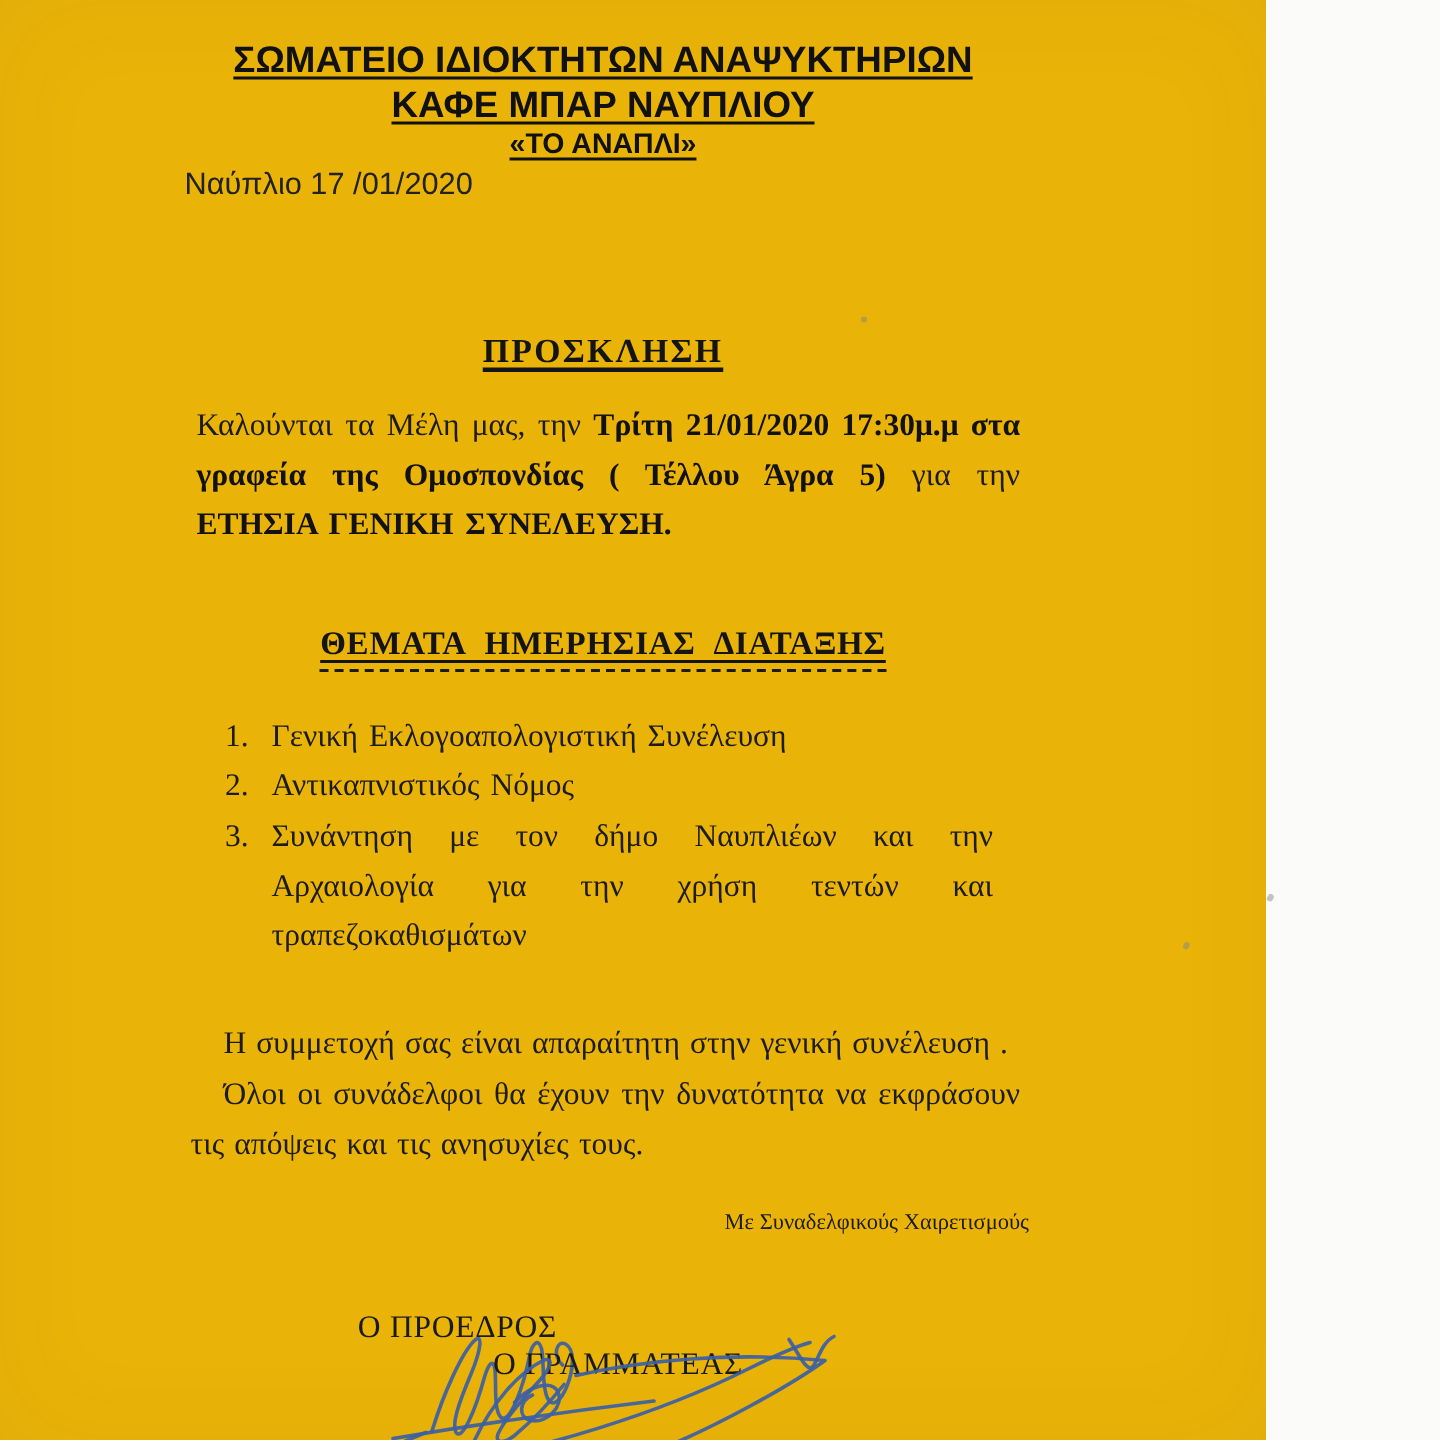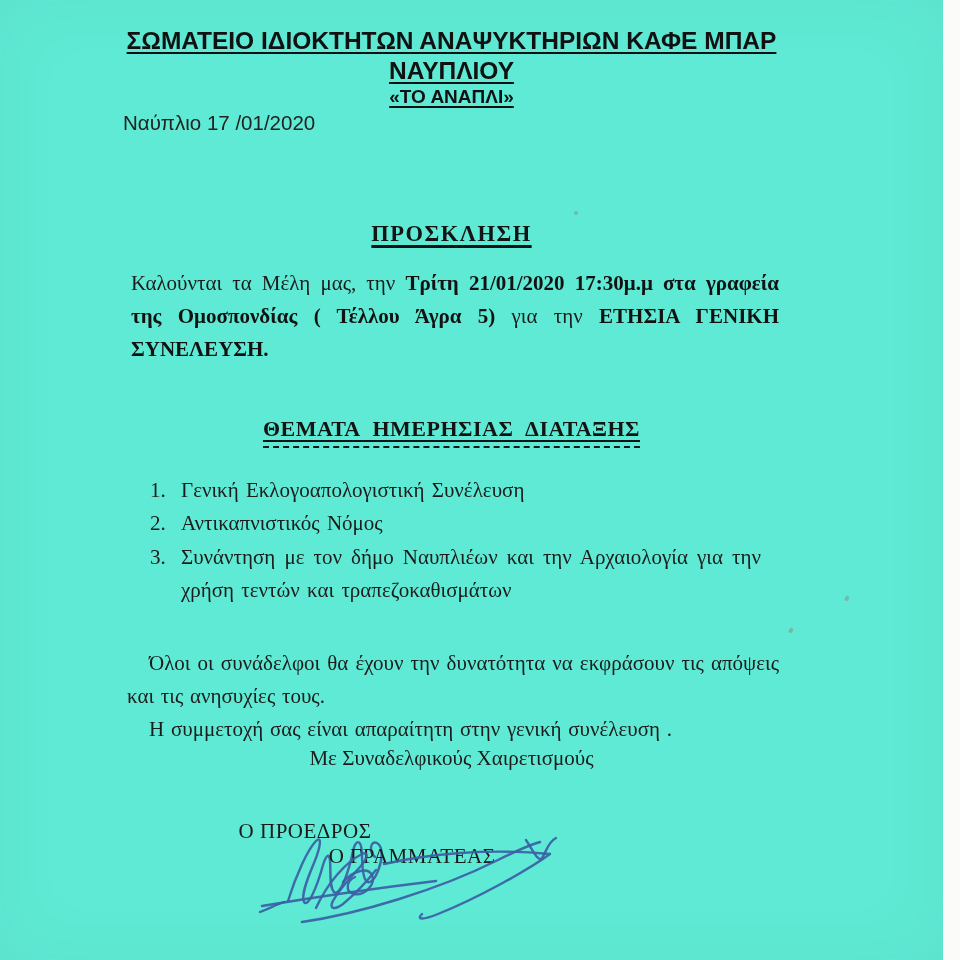--- a/index.html
+++ b/index.html
@@ -1,20 +1,20 @@
 <!DOCTYPE html>
 <html><head>
 <meta charset="utf-8">
 <style>
   * { margin: 0; padding: 0; box-sizing: border-box; }
   html, body { width: 960px; height: 960px; background: #fbfbfa; overflow: hidden; }
   .page {
     position: relative;
-    width: 943px; height: 960px;
-    background: #5eead4;
+    width: 844px; height: 960px;
+    background: #eab308;
     box-shadow: inset 0 0 70px rgba(80,80,75,0.05);
     padding: 26px 158px 30px 118px;
     color: #1c1c1c;
     font-family: "Liberation Serif", "DejaVu Serif", serif;
   }
   
   .org-name {
     font-family: "Liberation Sans", "DejaVu Sans", sans-serif;
     font-weight: bold; font-size: 24.5px; line-height: 1.22;
     text-align: center; color: #111;
@@ -69,21 +69,21 @@
     font-size: 21px; line-height: 1.56; text-align: justify; word-spacing: 2px;
     margin-bottom: 1px;
   }
   .agenda-num { position: absolute; left: 0; top: 0; }
   
   .closing { margin-top: 40px; margin-left: 9px; margin-right: 6px; }
   .closing p {
     font-size: 21px; line-height: 1.58; text-align: justify; text-indent: 22px; word-spacing: 1.5px;
   }
   
-  .salutation { text-align: center; font-size: 21px; color: #1c1c1c; }
+  .salutation { margin-top: 28px; text-align: right; font-size: 15px; color: #1c1c1c; }
   
   .sig-row { display: flex; margin-top: 48px; margin-left: 62px; flex-direction: column; }
   .sig-col { position: relative; text-align: center; }
   .sig-col.president { width: 250px; }
   .sig-col.secretary { width: 280px; margin-left: 92px; }
   .sig-role { font-size: 21px; letter-spacing: 0.5px; color: #1a1a1a; }
   .sig-ink { position: absolute; overflow: visible; pointer-events: none; }
   .sig-ink path { fill: none; stroke-width: 2.4; stroke-linecap: round; stroke-linejoin: round; opacity: 0.92; }
   .sig-ink.president-ink { top: -6px; left: 74px; width: 190px; height: 100px; }
   .sig-ink.secretary-ink { top: -14px; left: 16px; width: 310px; height: 100px; }
@@ -119,22 +119,22 @@
       <span class="agenda-num">2.</span>
       <span>Αντικαπνιστικός Νόμος</span>
     </li>
     <li class="agenda-item">
       <span class="agenda-num">3.</span>
       <span>Συνάντηση με τον δήμο Ναυπλιέων και την Αρχαιολογία για την χρήση τεντών και τραπεζοκαθισμάτων</span>
     </li>
   </ol>
 
   <div class="closing">
+    <p>Η συμμετοχή σας είναι απαραίτητη στην γενική συνέλευση .</p>
     <p>Όλοι οι συνάδελφοι θα έχουν την δυνατότητα να εκφράσουν τις απόψεις και τις ανησυχίες τους.</p>
-    <p>Η συμμετοχή σας είναι απαραίτητη στην γενική συνέλευση .</p>
   </div>
 
   <p class="salutation">Με Συναδελφικούς Χαιρετισμούς</p>
 
   <div class="sig-row">
 
     <div class="sig-col president">
       <div class="sig-role">Ο ΠΡΟΕΔΡΟΣ</div>
       <svg class="sig-ink president-ink" viewBox="0 0 190 100" xmlns="http://www.w3.org/2000/svg">
         <path d="M34 88 C42 62 54 36 62 28 C68 22 67 33 60 50 C52 69 47 83 50 89 C54 95 63 74 69 52 C72 42 75 40 76 47 C77 58 75 74 80 79 C86 84 95 58 99 38 C101 29 105 26 107 33 C109 42 107 58 111 66 C114 73 120 68 124 58 C128 48 130 34 123 30 C117 27 114 38 121 44" stroke="#3b5fa5"></path>

